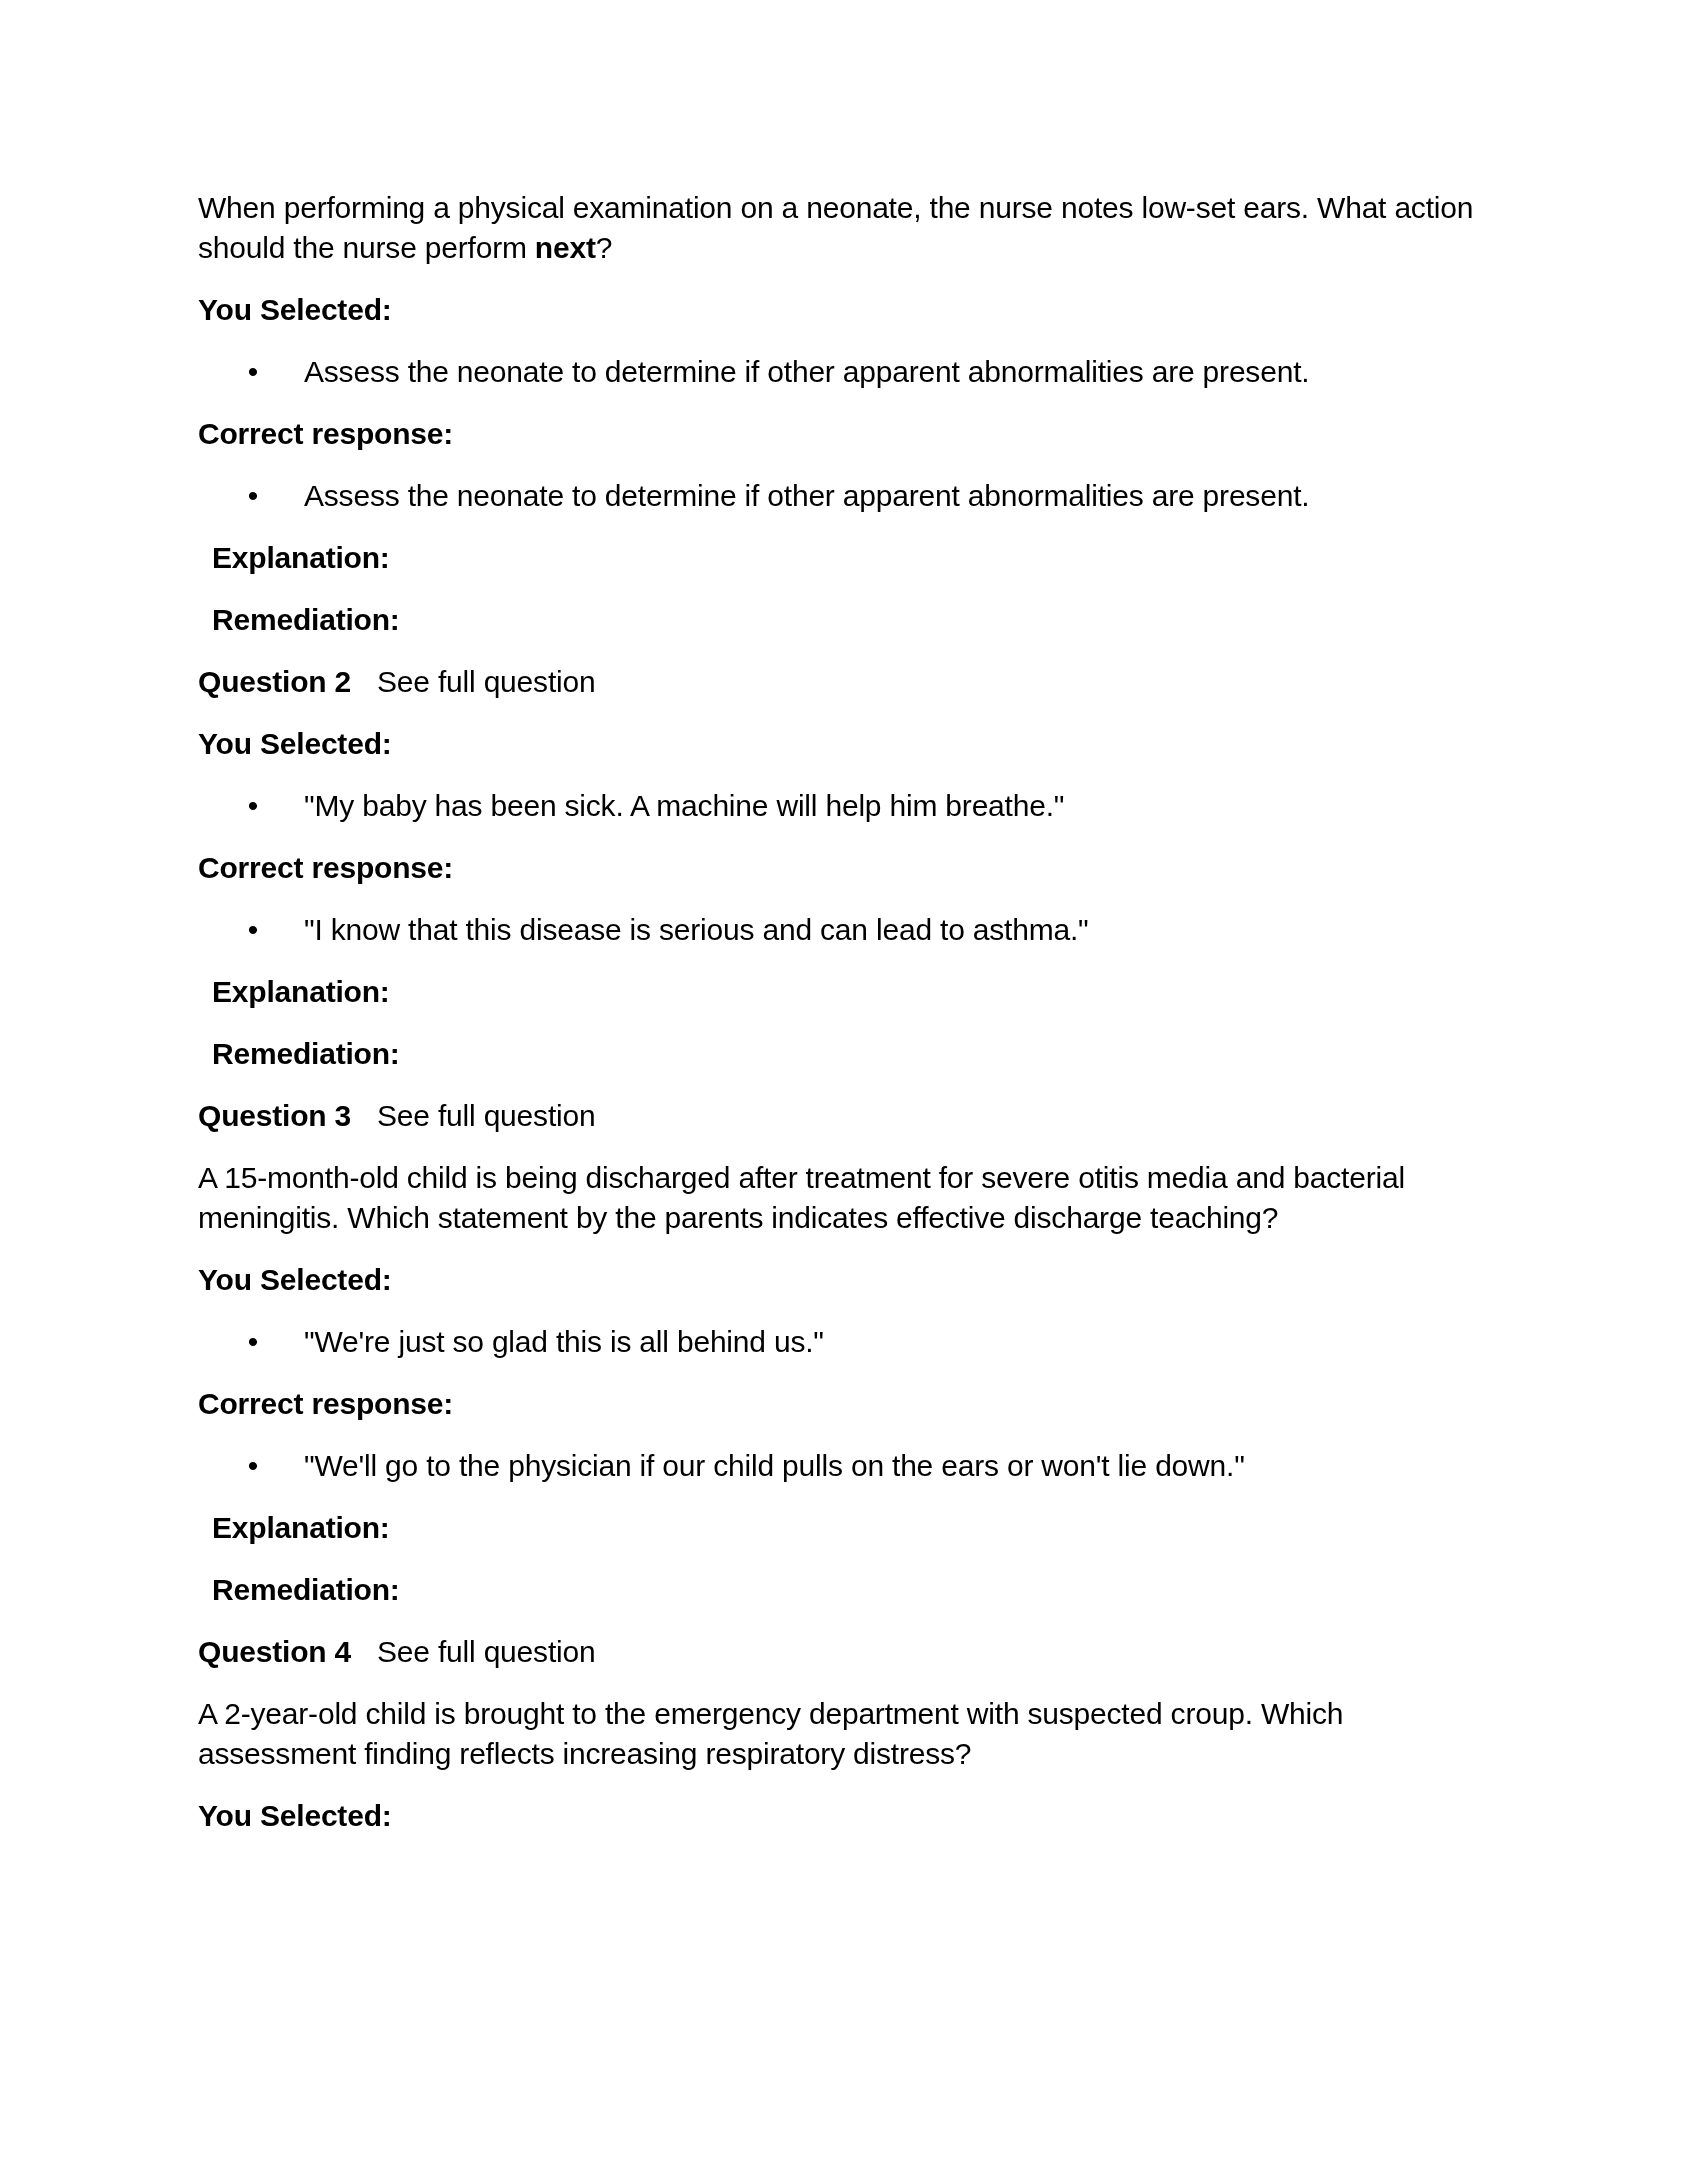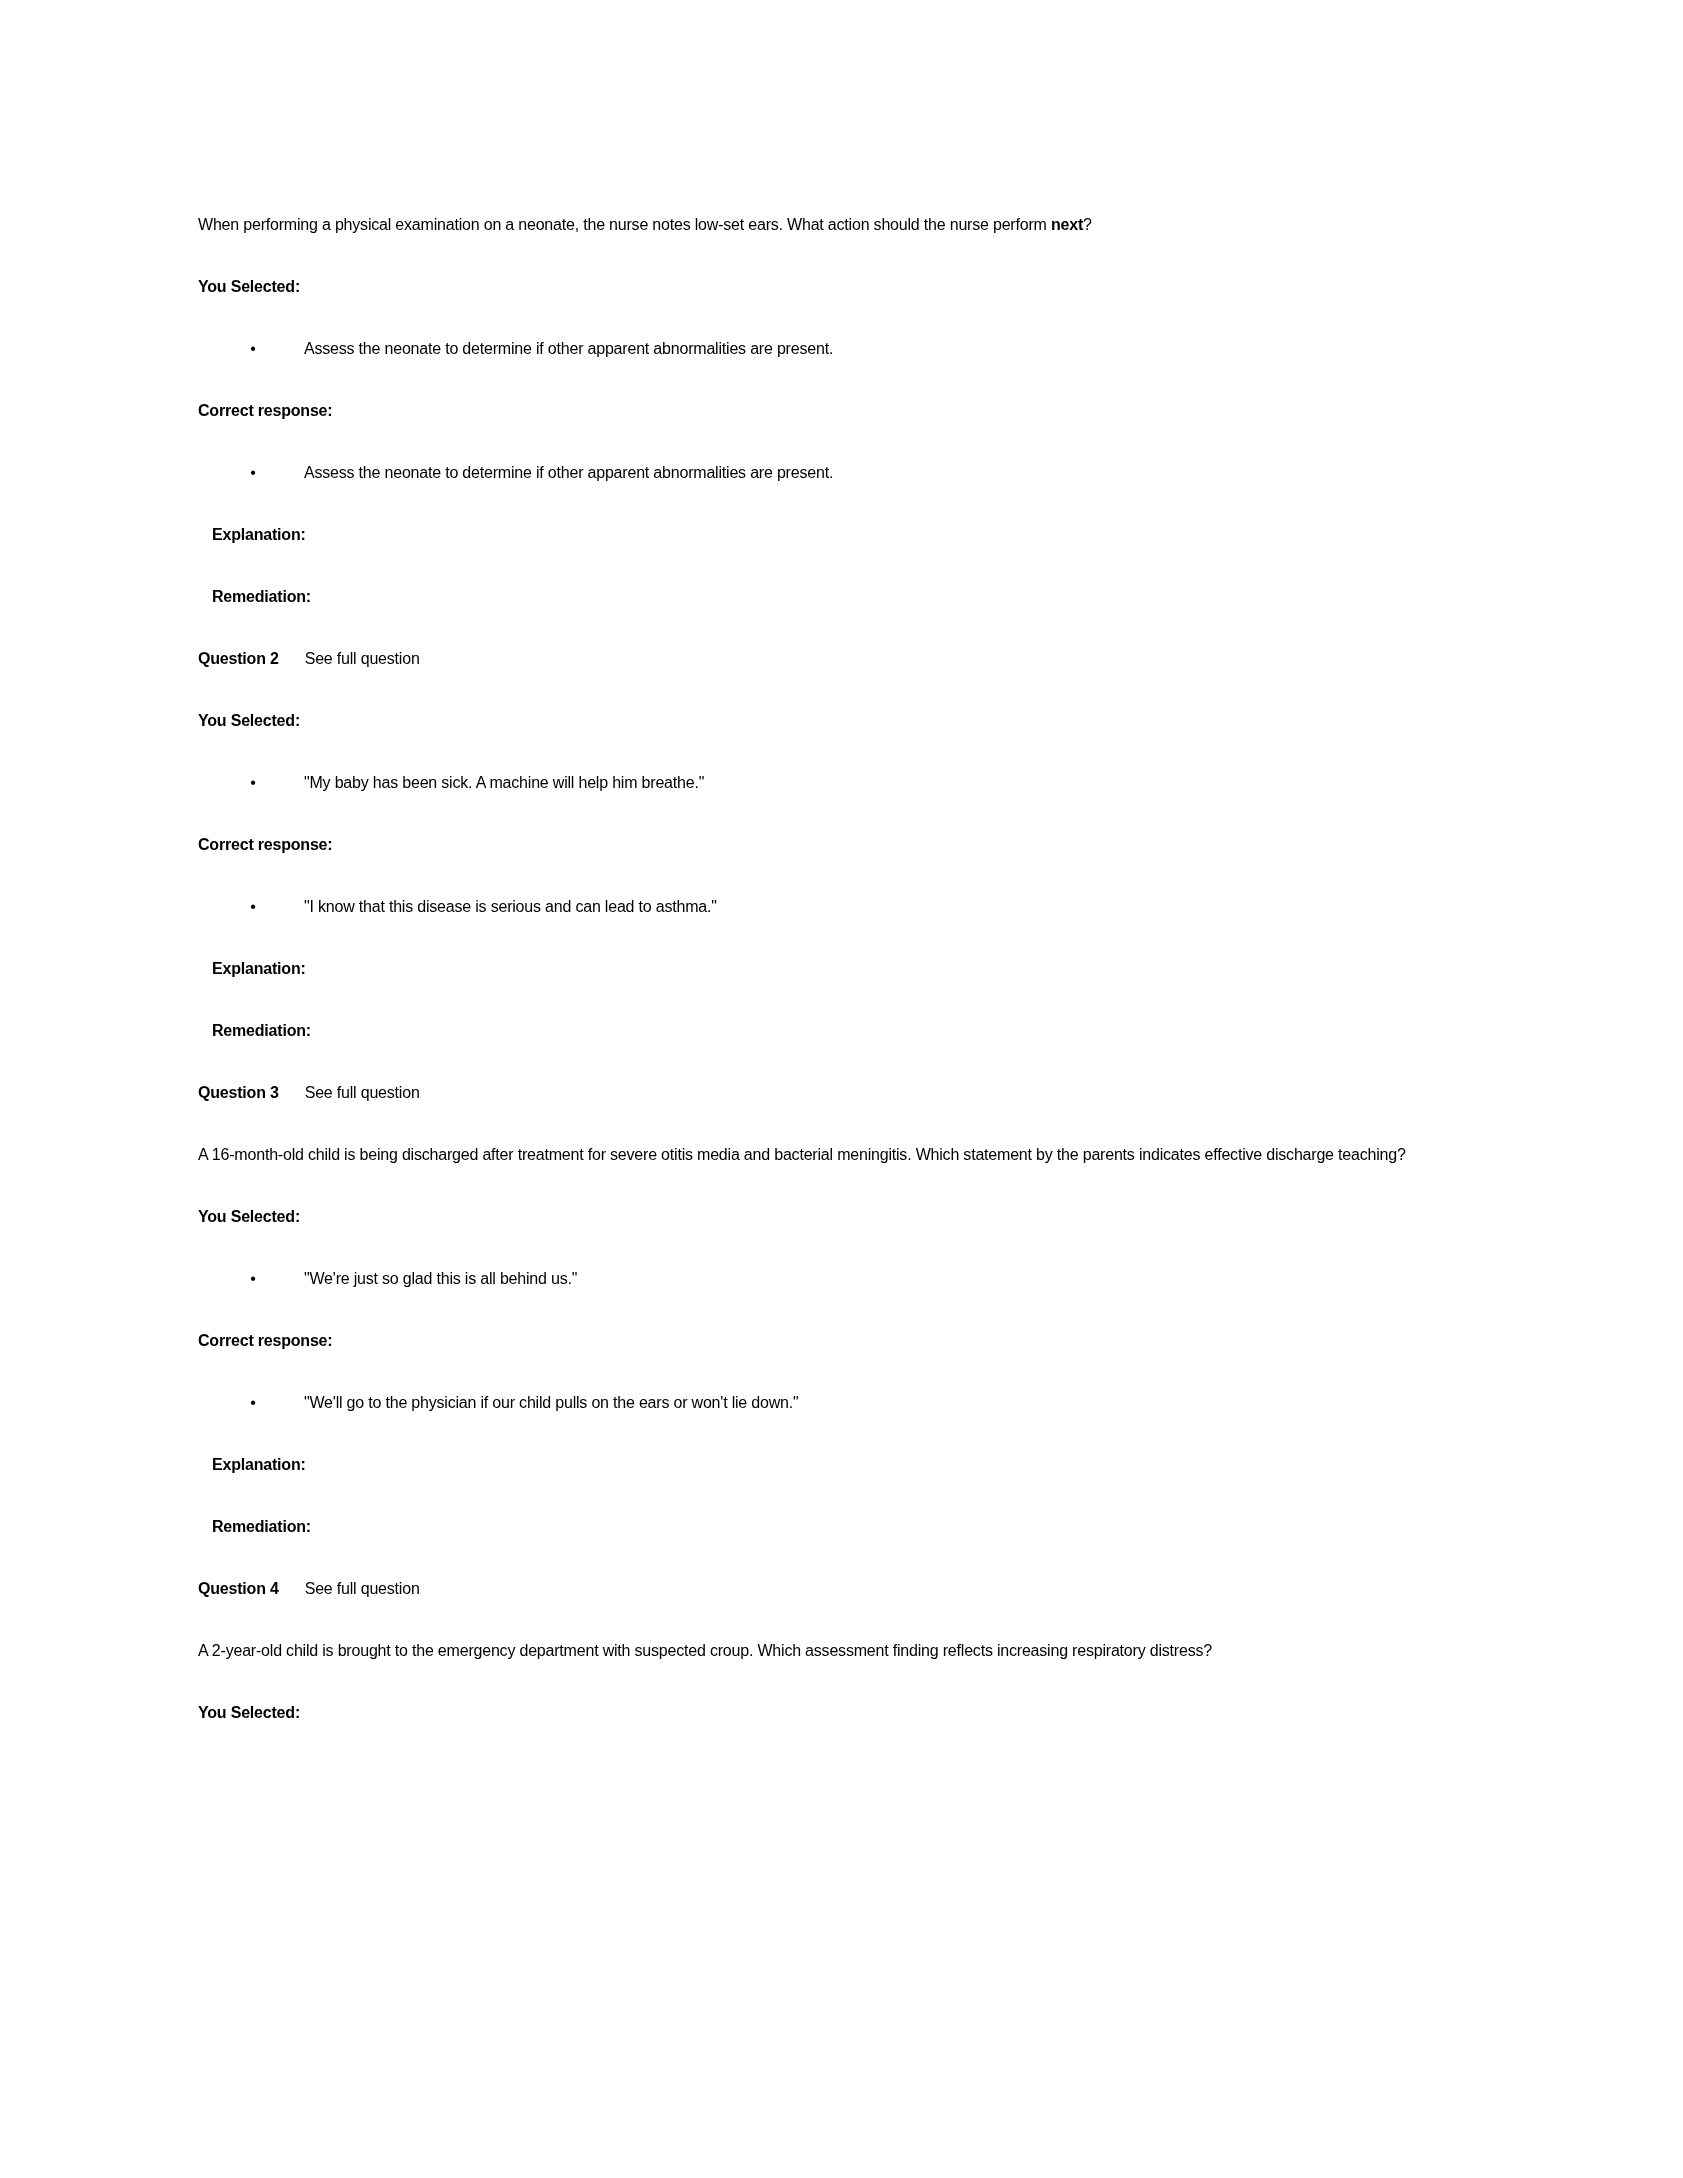--- a/index.html
+++ b/index.html
@@ -1,18 +1,18 @@
 <!DOCTYPE html>
 <html><head>
 <meta charset="utf-8">
 <style>
   html, body { margin: 0; padding: 0; background: #ffffff; }
   body { width: 1683px; height: 2178px; position: relative; overflow: hidden;
          font-family: "Liberation Sans", sans-serif; color: #000; }
-  .page { position: absolute; left: 198px; top: 205px; width: 1297px; font-size: 16px; }
+  .page { position: absolute; left: 198px; top: 188px; width: 1297px; font-size: 30px; }
   .p { margin: 0 0 22px 0; line-height: 40px; letter-spacing: -0.2px; }
   .b { font-weight: bold; }
   .ind { padding-left: 14px; }
   .bullet-row { position: relative; padding-left: 106px; }
   .bullet-dot { position: absolute; left: 48px; top: 0; width: 14px; text-align: center; }
   .qhead .qnum { font-weight: bold; }
   .qhead .qlink { margin-left: 26px; }
   .section { margin: 0; }
 </style>
 </head>
@@ -35,21 +35,21 @@
     <p class="p b">You Selected:</p>
     <p class="p bullet-row"><span class="bullet-dot">•</span><span>"My baby has been sick. A machine will help him breathe."</span></p>
     <p class="p b">Correct response:</p>
     <p class="p bullet-row"><span class="bullet-dot">•</span><span>"I know that this disease is serious and can lead to asthma."</span></p>
     <p class="p b ind">Explanation:</p>
     <p class="p b ind">Remediation:</p>
   </div>
 
   <div class="section">
     <p class="p qhead"><span class="qnum">Question 3</span><span class="qlink">See full question</span></p>
-    <p class="p">A 16-month-old child is being discharged after treatment for severe otitis media and bacterial meningitis. Which statement by the parents indicates effective discharge teaching?</p>
+    <p class="p">A 15-month-old child is being discharged after treatment for severe otitis media and bacterial meningitis. Which statement by the parents indicates effective discharge teaching?</p>
     <p class="p b">You Selected:</p>
     <p class="p bullet-row"><span class="bullet-dot">•</span><span>"We're just so glad this is all behind us."</span></p>
     <p class="p b">Correct response:</p>
     <p class="p bullet-row"><span class="bullet-dot">•</span><span>"We'll go to the physician if our child pulls on the ears or won't lie down."</span></p>
     <p class="p b ind">Explanation:</p>
     <p class="p b ind">Remediation:</p>
   </div>
 
   <div class="section">
     <p class="p qhead"><span class="qnum">Question 4</span><span class="qlink">See full question</span></p>

